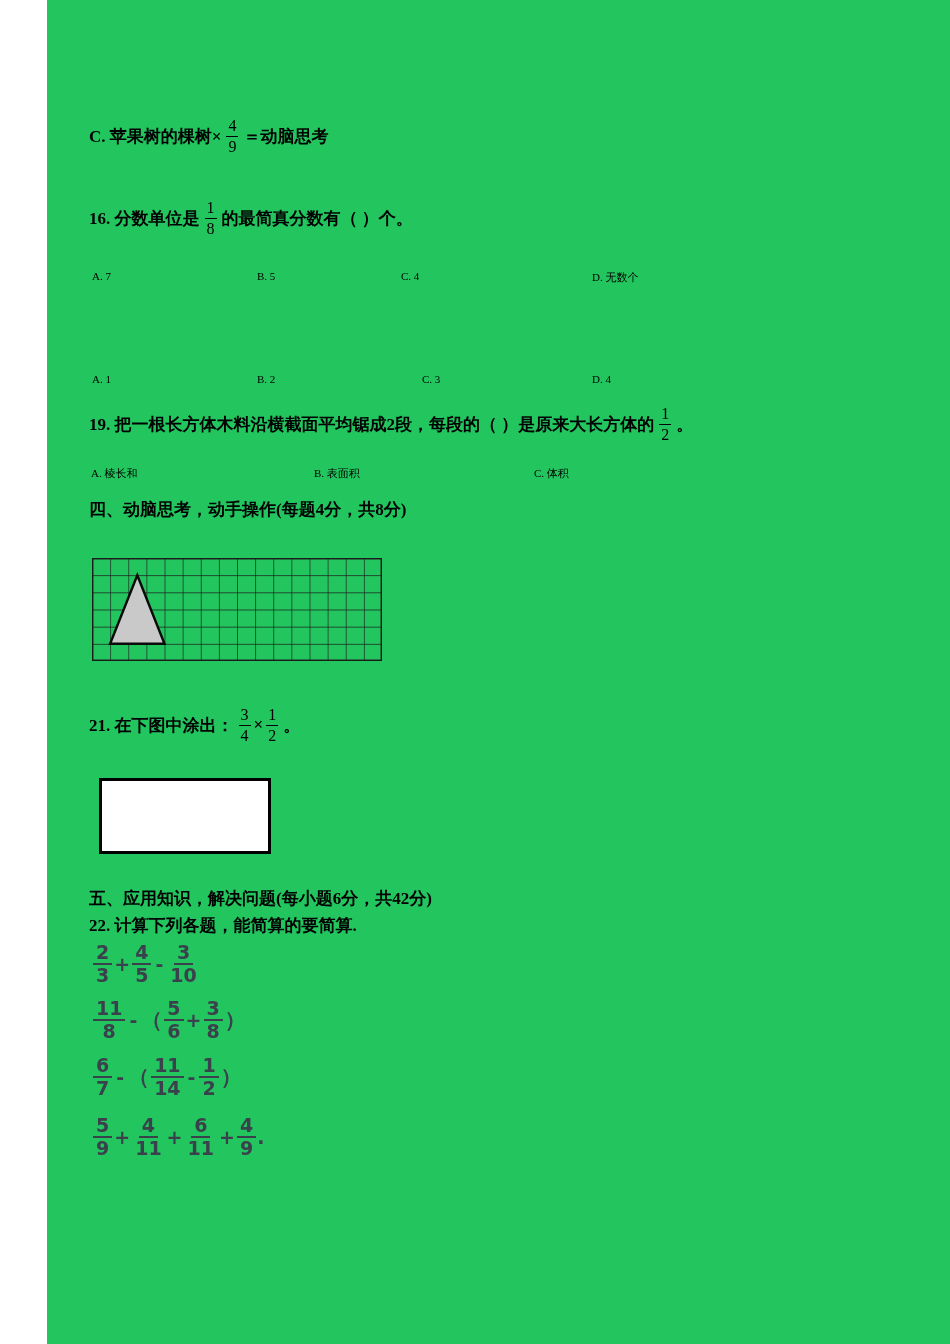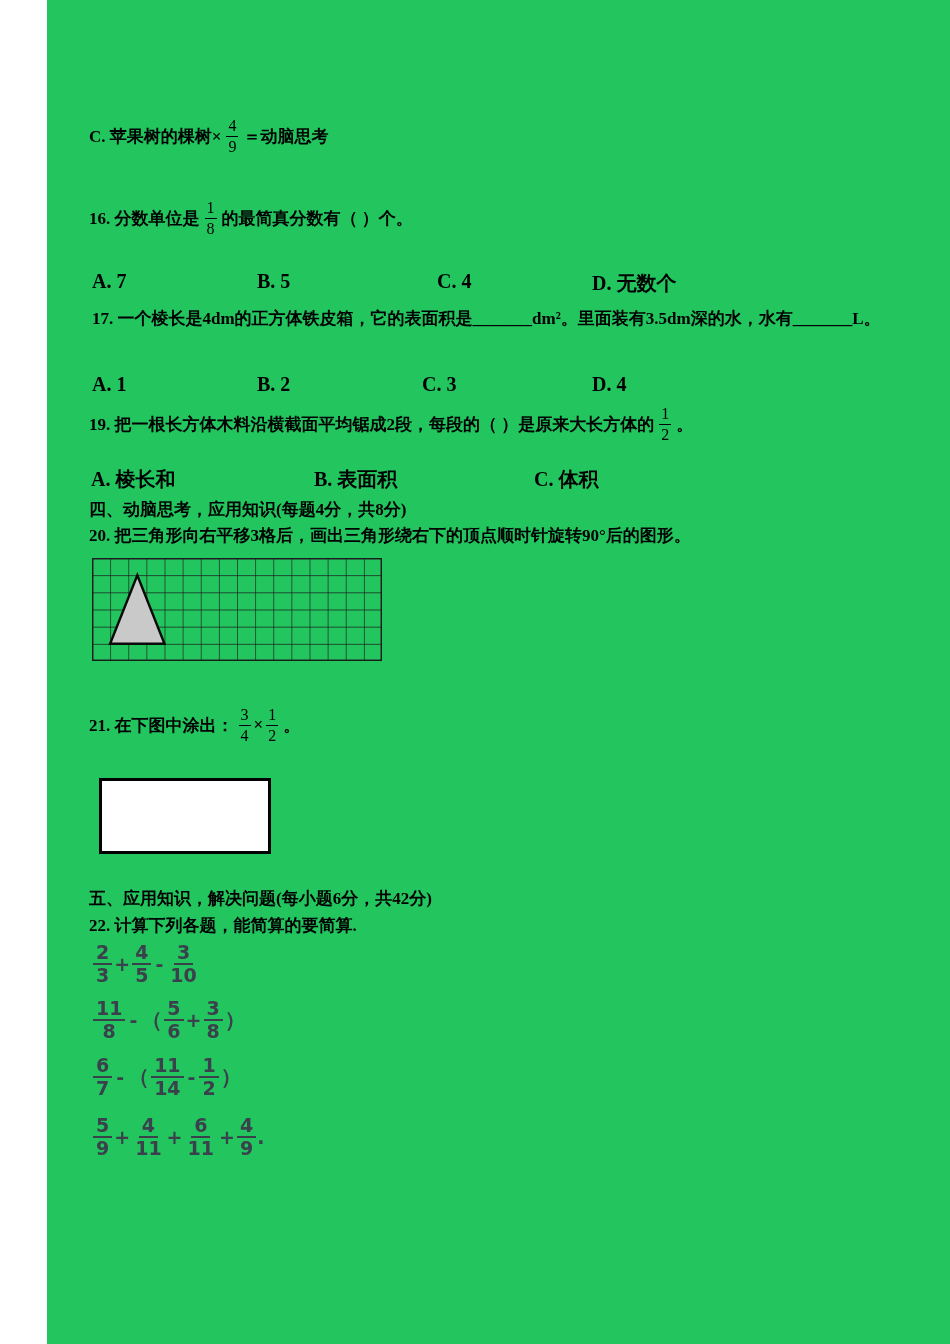--- a/index.html
+++ b/index.html
@@ -5,21 +5,21 @@
   html,body{margin:0;padding:0;background:#ffffff;}
   .page{position:relative;width:950px;height:1344px;background:#22c55e;color:#000;
         font-family:"Liberation Serif","DejaVu Serif",serif;overflow:hidden;margin-left:47px;}
   .line{position:absolute;white-space:nowrap;font-weight:700;font-size:17px;line-height:1.25;}
   .fline{position:absolute;display:flex;align-items:center;white-space:nowrap;
          font-weight:700;font-size:17px;}
   .sfrac{display:inline-flex;flex-direction:column;align-items:center;
          font-weight:400;font-size:16px;line-height:1.2;margin:0 5px;}
   .sfrac .fn{border-bottom:1px solid #000;padding:0 2px;}
   .sfrac .fd{padding:0 2px;}
-  .opt{position:absolute;font-weight:700;font-size:20px;white-space:nowrap;}
+  .opt{position:absolute;font-weight:400;font-size:11px;white-space:nowrap;}
   .expr{position:absolute;display:flex;align-items:center;white-space:nowrap;
         font-family:"DejaVu Sans",sans-serif;font-size:19px;font-weight:700;color:#3a414c;}
   .efrac{display:inline-flex;flex-direction:column;align-items:center;line-height:1.12;margin:0 1px;}
   .efrac .fn{border-bottom:2px solid currentColor;padding:0 3px;}
   .efrac .fd{padding:0 3px;}
   .op{margin:0 3px;}
   .tightop{margin:0 1px;}
   .paren{font-size:21px;margin:0 1px;}
   .grid-wrap{position:absolute;left:45px;top:558px;}
   .shade-rect{position:absolute;left:52px;top:778px;width:166px;height:70px;
@@ -43,46 +43,44 @@
     <span>16. 分数单位是</span>
     <span class="sfrac">
       <span class="fn">1</span>
       <span class="fd">8</span>
     </span>
     <span>的最简真分数有（  ）个。</span>
   </div>
 
   <span class="opt" style="left:45px;top:270px;">A. 7</span>
   <span class="opt" style="left:210px;top:270px;">B. 5</span>
-  <span class="opt" style="left:390px;top:270px;">C. 4</span>
+  <span class="opt" style="left:354px;top:270px;">C. 4</span>
   <span class="opt" style="left:545px;top:270px;">D. 无数个</span>
 
-  <div class="line" style="left:45px;top:308px;">17. 一个棱长是4dm的正方体铁皮箱，它的表面积是_______dm²。里面装有3.5dm深的水，水有_______L。</div>
 
 
   <span class="opt" style="left:45px;top:373px;">A. 1</span>
   <span class="opt" style="left:210px;top:373px;">B. 2</span>
   <span class="opt" style="left:375px;top:373px;">C. 3</span>
   <span class="opt" style="left:545px;top:373px;">D. 4</span>
 
   <div class="fline" style="left:42px;top:396px;height:56px;justify-content:flex-end;">
     <span>19. 把一根长方体木料沿横截面平均锯成2段，每段的（  ）是原来大长方体的</span>
     <span class="sfrac">
       <span class="fn">1</span>
       <span class="fd">2</span>
     </span>
     <span>。</span>
   </div>
 
   <span class="opt" style="left:44px;top:466px;">A. 棱长和</span>
   <span class="opt" style="left:267px;top:466px;">B. 表面积</span>
   <span class="opt" style="left:487px;top:466px;">C. 体积</span>
 
-  <div class="line" style="left:42px;top:499px;">四、动脑思考，应用知识(每题4分，共8分)</div>
-  <div class="line" style="left:42px;top:525px;">20. 把三角形向右平移3格后，画出三角形绕右下的顶点顺时针旋转90°后的图形。</div>
+  <div class="line" style="left:42px;top:499px;">四、动脑思考，动手操作(每题4分，共8分)</div>
 
   <div class="grid-wrap">
     <svg width="290" height="103" viewBox="0 0 290 103">
       <defs>
         <pattern id="gp" width="18.125" height="17.167" patternUnits="userSpaceOnUse">
           <path d="M18.125 0H0V17.167" fill="none" stroke="#1c1c1c" stroke-width="1.3"></path>
         </pattern>
       </defs>
       <rect width="290" height="103" fill="url(#gp)"></rect>
       <rect x="0.7" y="0.7" width="288.6" height="101.6" fill="none" stroke="#1c1c1c" stroke-width="1.5"></rect>

